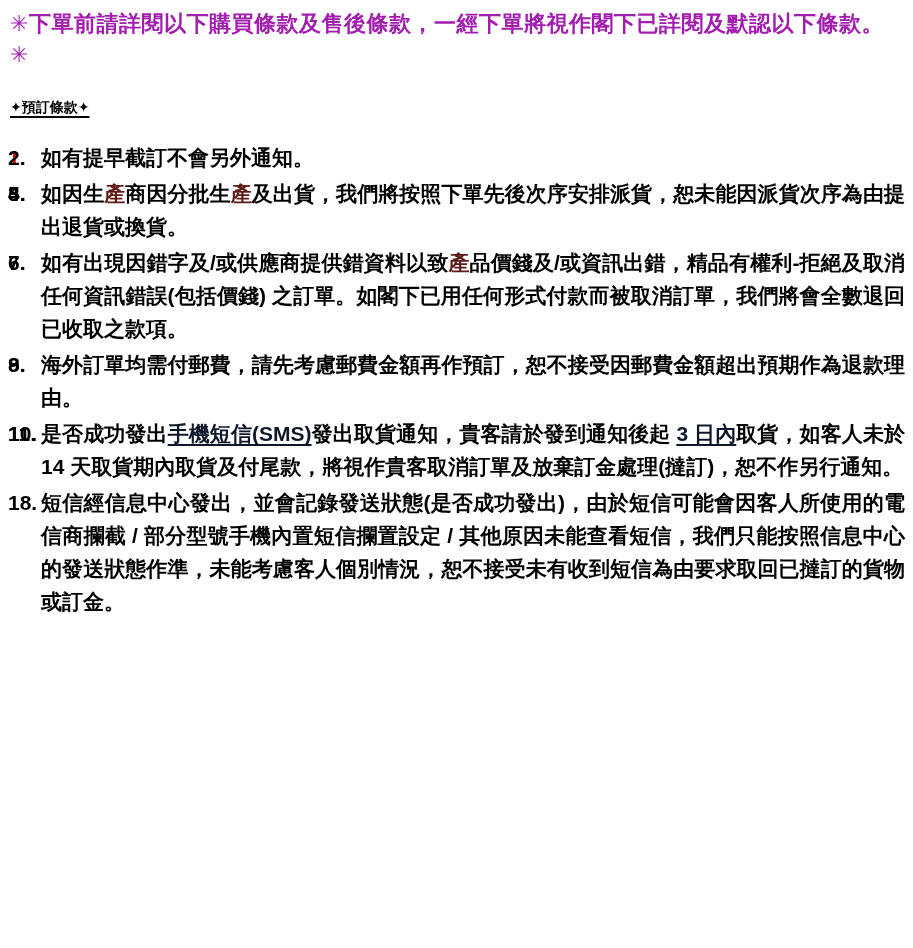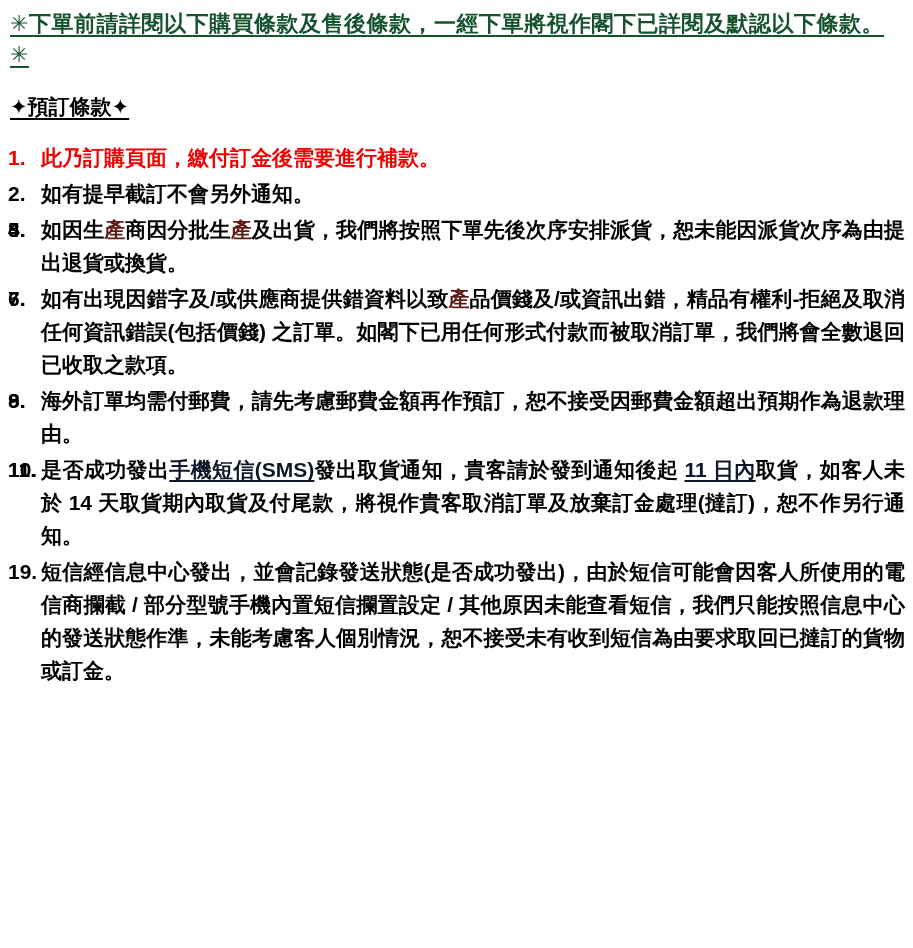--- a/index.html
+++ b/index.html
@@ -4,31 +4,30 @@
 <style>
   html,body{margin:0;padding:0;}
   body{
     width:913px;height:948px;overflow:hidden;background:#ffffff;
     font-family:"Liberation Sans","DejaVu Sans",sans-serif;
     font-weight:bold;color:#000000;
   }
   .page{padding:8px 8px 0 10px;}
 
   .header{
-    color:#14532d;
+    color:#a21caf;
     font-size:22px;line-height:31px;
-    text-decoration:underline;
     text-decoration-thickness:2px;
     text-underline-offset:4px;
     text-decoration-skip-ink:none;
     letter-spacing:0.5px;
   }
   .subheader{
     margin-top:23px;
-    font-size:21px;line-height:28px;
+    font-size:14px;line-height:28px;
     text-decoration:underline;
     text-decoration-thickness:2px;
     text-underline-offset:4px;
     text-decoration-skip-ink:none;
     display:inline-block;
   }
   ol.terms{
     list-style:none;margin:20px 0 0 0;padding:0;
     font-size:21px;line-height:33px;
   }
@@ -58,21 +57,20 @@
 <div class="page">
 
   <div class="header">✳下單前請詳閱以下購買條款及售後條款，一經下單將視作閣下已詳閱及默認以下條款。 ✳</div>
 
   <div><span class="subheader">✦預訂條款✦</span></div>
 
   <ol class="terms">
 
     <li class="red">
       <span class="num">1.</span>
-      <span class="txt">此乃訂購頁面，繳付訂金後需要進行補款。</span>
     </li>
 
     <li>
       <span class="num">2.</span>
       <span class="txt">如有提早截訂不會另外通知。</span>
     </li>
 
     <li>
       <span class="num">3.</span>
     </li>
@@ -103,22 +101,22 @@
       <span class="num">9.</span>
       <span class="txt">海外訂單均需付郵費，請先考慮郵費金額再作預訂，恕不接受因郵費金額超出預期作為退款理由。</span>
     </li>
 
     <li>
       <span class="num">10.</span>
     </li>
 
     <li>
       <span class="num">11.</span>
-      <span class="txt"><span>是否成功發出</span><span class="red-ul">手機短信(SMS)</span><span>發出取貨通知，貴客請於發到通知後起 </span><span class="red-ul">11 日內</span><span>取貨，如客人未於 14 天取貨期內取貨及付尾款，將視作貴客取消訂單及放棄訂金處理(撻訂)，恕不作另行通知。</span></span>
+      <span class="txt"><span>是否成功發出</span><span class="red-ul">手機短信(SMS)</span><span>發出取貨通知，貴客請於發到通知後起 </span><span class="red-ul">3 日內</span><span>取貨，如客人未於 14 天取貨期內取貨及付尾款，將視作貴客取消訂單及放棄訂金處理(撻訂)，恕不作另行通知。</span></span>
     </li>
 
     <li>
-      <span class="num">19.</span>
+      <span class="num">18.</span>
       <span class="txt">短信經信息中心發出，並會記錄發送狀態(是否成功發出)，由於短信可能會因客人所使用的電信商攔截 / 部分型號手機內置短信攔置設定 / 其他原因未能查看短信，我們只能按照信息中心的發送狀態作準，未能考慮客人個別情況，恕不接受未有收到短信為由要求取回已撻訂的貨物或訂金。</span>
     </li>
 
   </ol>
 </div>
 
 </body></html>

